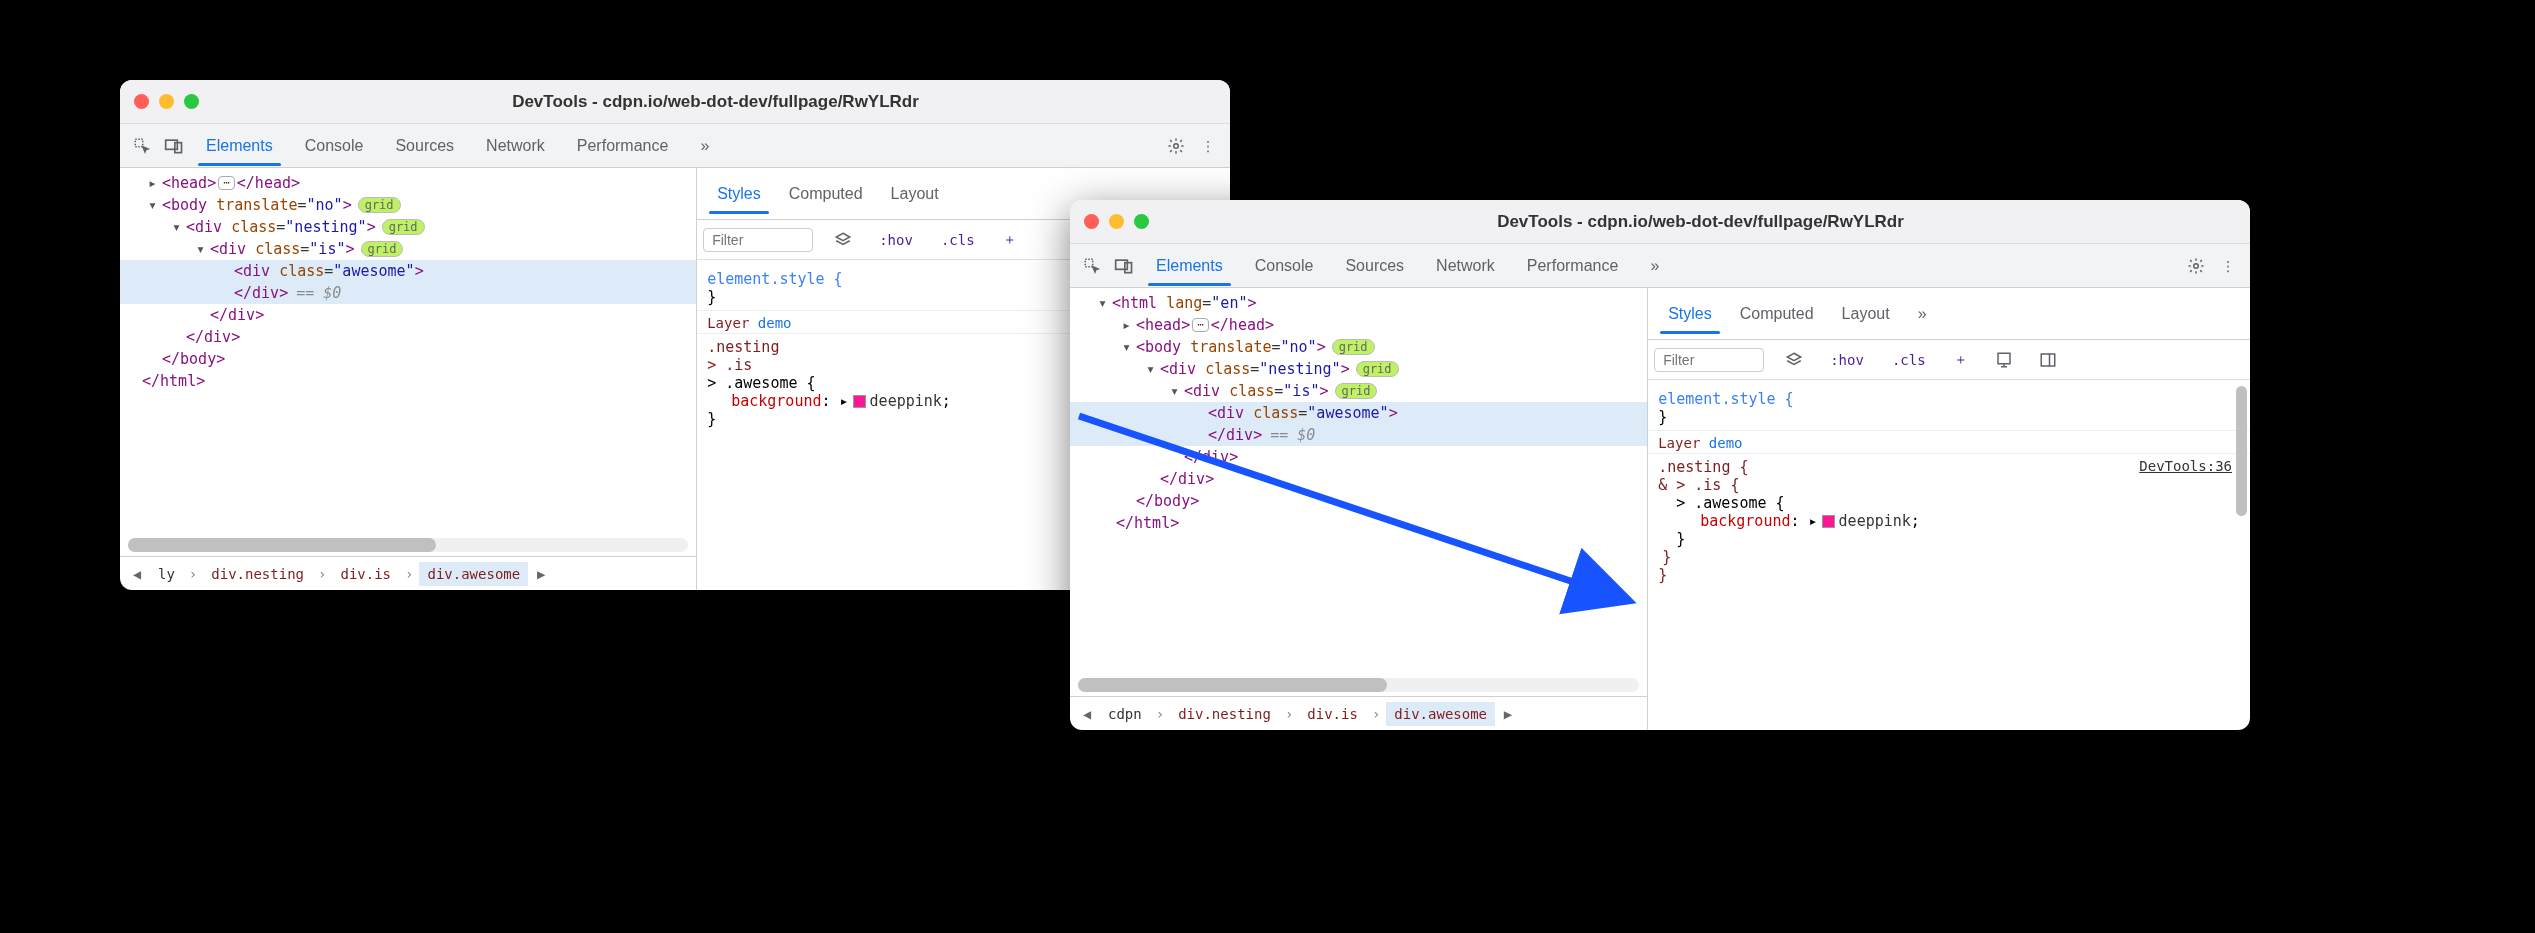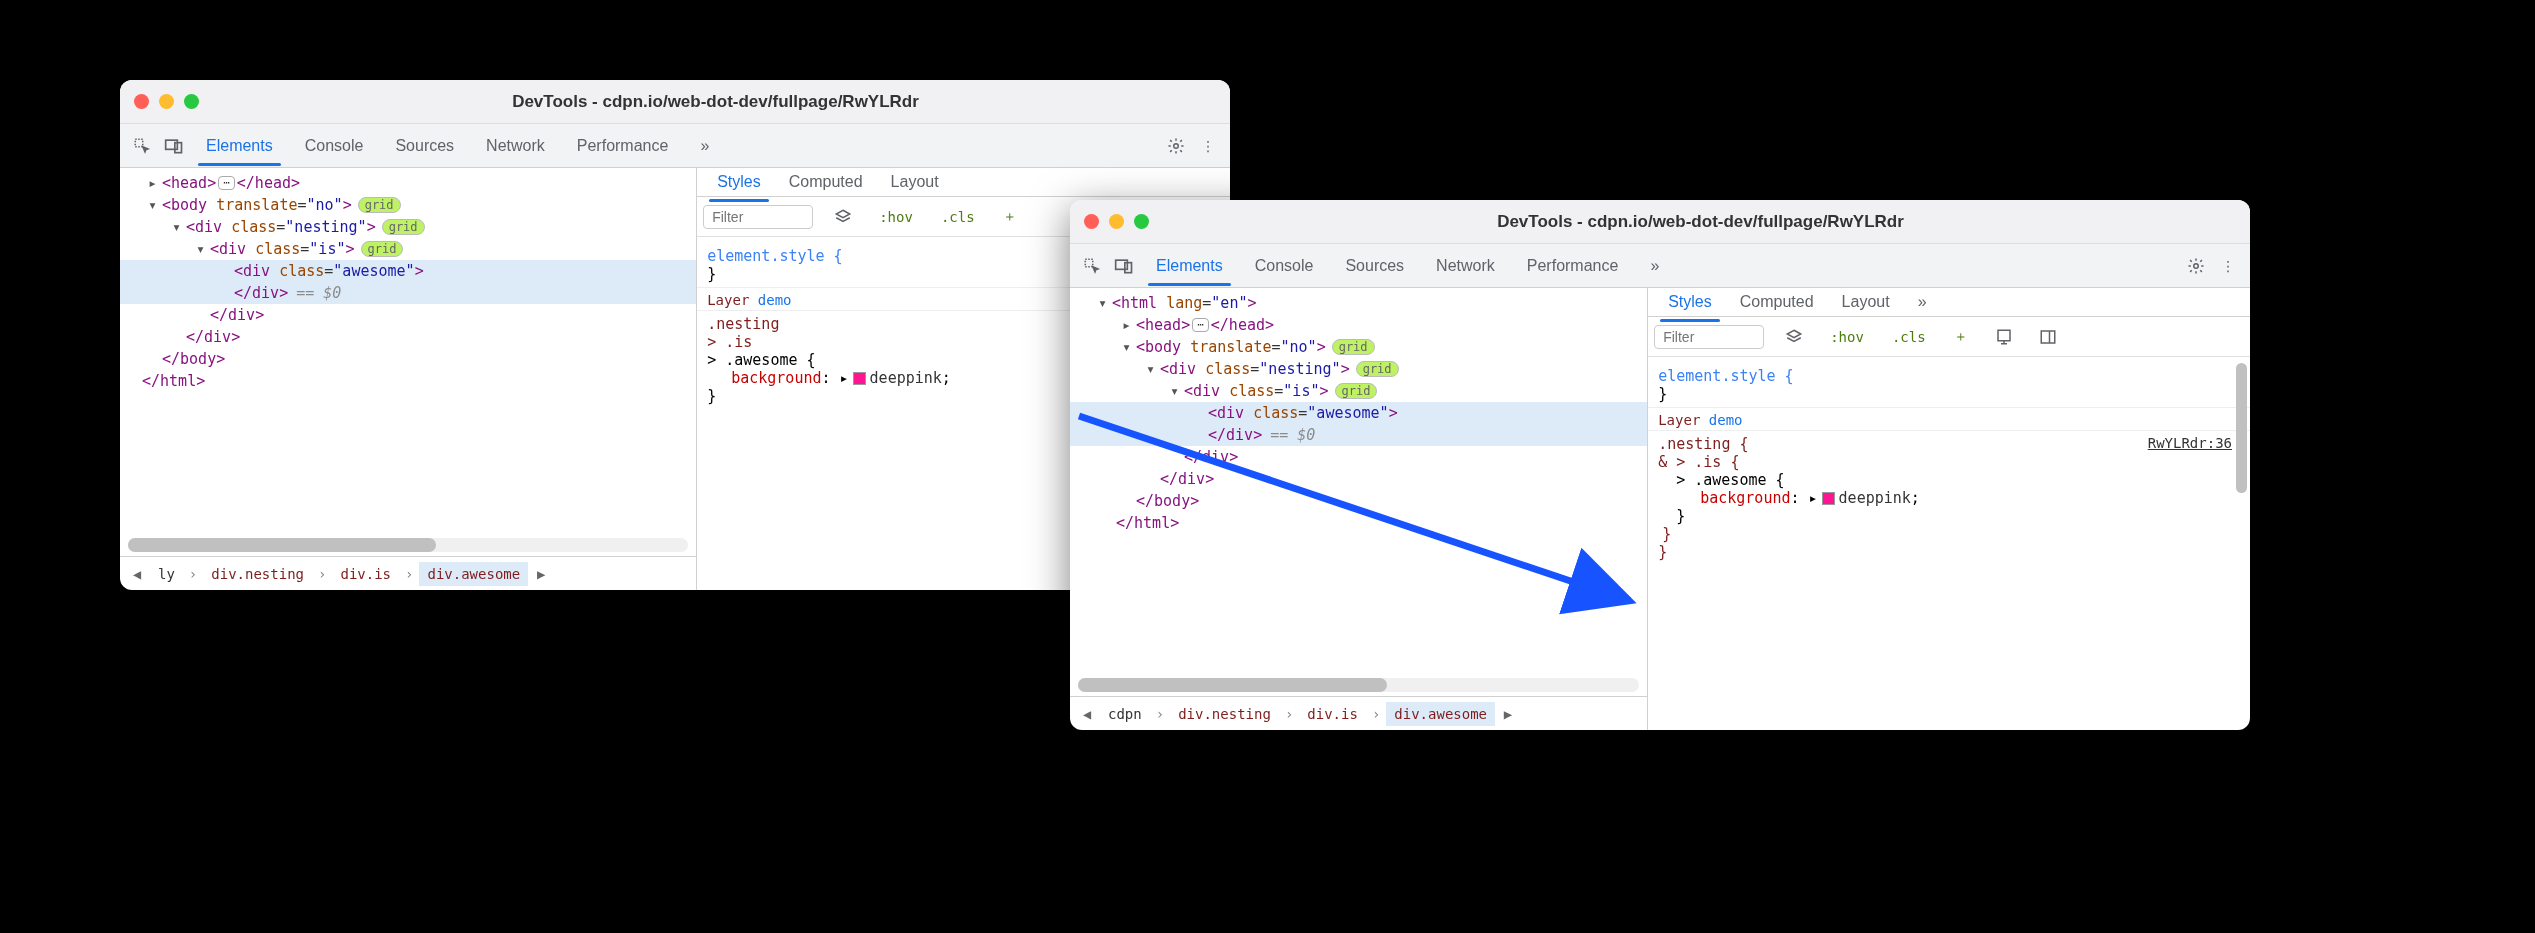--- a/index.html
+++ b/index.html
@@ -134,21 +134,21 @@
     padding: 0 6px;
     gap: 2px;
   }
   .crumbs .chev { color: #888; padding: 0 4px; }
   .crumb { padding: 4px 8px; color: #7f1d1d; cursor: pointer; }
   .crumb.sel { background: #ddebf9; }
   .crumbs .arrownav { width: 22px; text-align: center; color: #666; cursor: pointer; }
 
   .styles-panel { flex: 1; display: flex; flex-direction: column; overflow: hidden; }
   .subtabs {
-    height: 29px;
+    height: 52px;
     display: flex; align-items: center;
     border-bottom: 1px solid #d0d0d0;
     padding: 0 6px;
   }
   .filterrow {
     height: 40px;
     display: flex; align-items: center;
     border-bottom: 1px solid #e0e0e0;
     padding: 0 6px;
     gap: 16px;
@@ -157,21 +157,21 @@
   }
   .filter-input {
     width: 110px;
     border: 1px solid #ccc;
     border-radius: 4px;
     padding: 3px 8px;
     font-size: 14px;
     color: #888;
     background: #fff;
   }
-  .mono-btn { padding: 2px 6px; cursor: pointer; color: #4d7c0f; }
+  .mono-btn { padding: 2px 6px; cursor: pointer; color: #4c1d95; }
   .rules {
     flex: 1; overflow: hidden;
     font-family: Menlo, monospace;
     font-size: 15px;
     padding: 6px 0;
   }
   .ruleblock { border-bottom: 1px solid #eee; padding: 4px 10px; }
   .ruleblock .sel-head { color: #3b82f6; }
   .prop { color: #c80000; }
   .propval { color: #333; }
@@ -444,21 +444,21 @@
         </span>
       </div>
       <div class="rules" style="position:relative">
         <div class="side-scroll"></div>
         <div class="ruleblock">
           <div class="sel-head"><span>element.style {</span></div>
           <div><span>}</span></div>
         </div>
         <div class="layer"><span class="dim">Layer</span> <span class="link">demo</span></div>
         <div class="ruleblock" style="border:none;position:relative">
-          <span class="srclink">RwYLRdr:36</span>
+          <span class="srclink">DevTools:36</span>
           <div class="dim">.nesting {</div>
           <div class="dim">&amp; &gt; .is {</div>
           <div style="padding-left:18px"><span>&gt; .awesome {</span></div>
           <div style="padding-left:42px"><span class="prop">background</span>:&nbsp;<span>▸</span><span class="swatch"></span><span class="propval">deeppink</span>;</div>
           <div style="padding-left:18px"><span>}</span></div>
           <div class="dim" style="padding-left:4px"><span>}</span></div>
           <div class="dim"><span>}</span></div>
         </div>
 
       </div>

